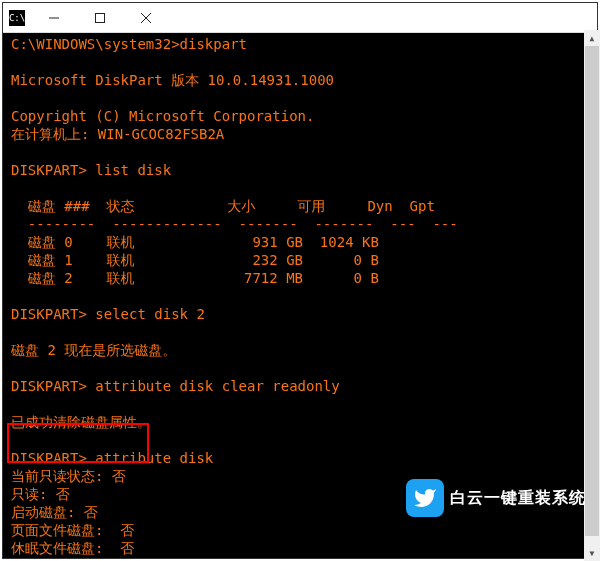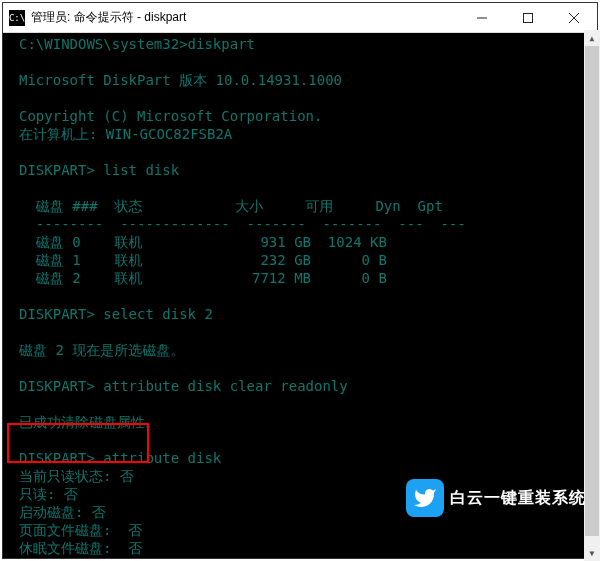--- a/index.html
+++ b/index.html
@@ -68,24 +68,24 @@
       color: #222;
     }
     .win-btn svg {
       stroke: #222;
       fill: none;
       stroke-width: 1;
     }
     .terminal {
       flex: 1;
       background: #000;
-      color: #0f766e;
+      color: #f97316;
       font-size: 14px;
       line-height: 18px;
-      padding: 2px 16px;
+      padding: 2px 8px;
       font-family: "NSimSun", "SimSun", "Consolas", monospace;
       white-space: pre;
       overflow: hidden;
       position: relative;
     }
     .scrollbar {
       position: absolute;
       right: 0;
       top: 30px;
       bottom: 0;
@@ -149,21 +149,20 @@
       color: #1da1f2;
       font-family: Arial, sans-serif;
     }
   </style>
 </head>
 <body>
 
 <div class="window">
   <div class="titlebar">
     <div class="title-icon">C:\</div>
-    <div class="title-text">管理员: 命令提示符 - diskpart</div>
     <div class="win-controls">
       <div class="win-btn">
         <svg width="10" height="10">
             <line x1="0" y1="5" x2="10" y2="5"></line>
           </svg>
       </div>
       <div class="win-btn">
         <svg width="10" height="10">
             <rect x="0.5" y="0.5" width="9" height="9"></rect>
           </svg>

